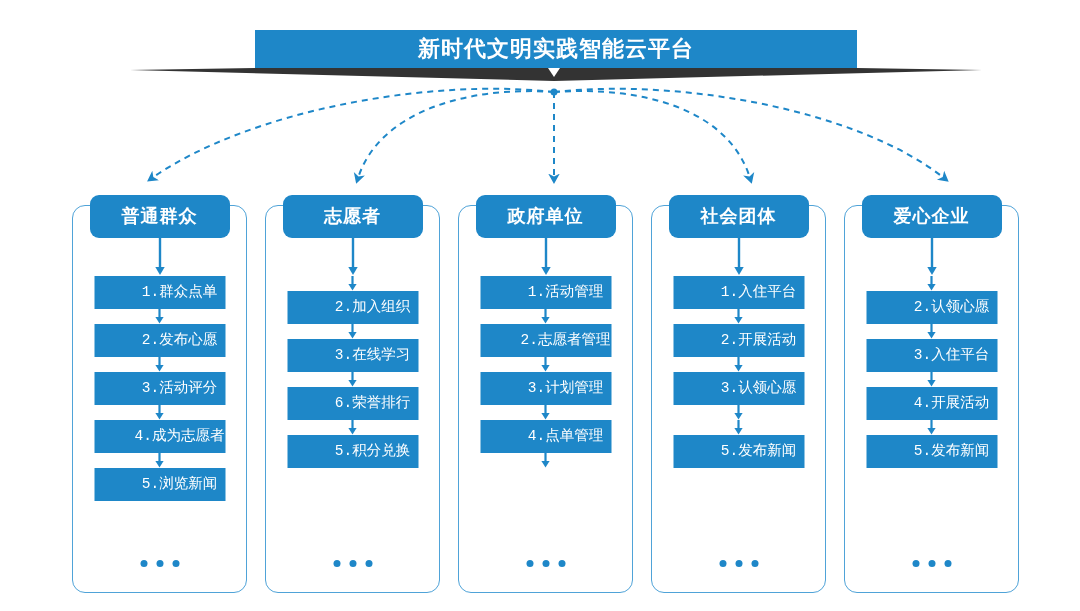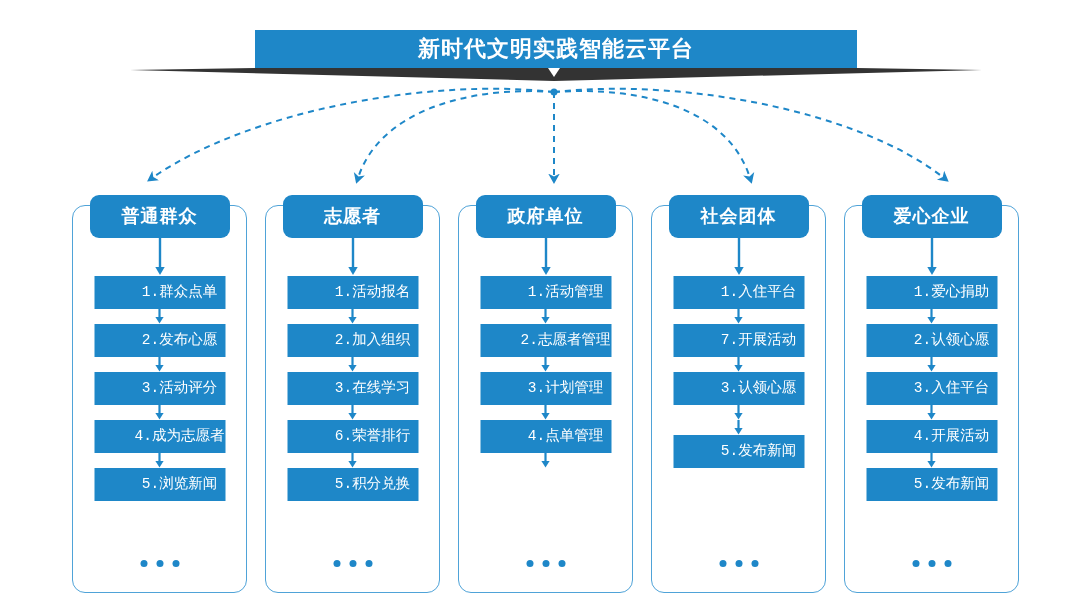--- a/index.html
+++ b/index.html
@@ -161,23 +161,20 @@
   <div class="col" style="left:265px">
       <div class="col-frame"></div>
       <div class="col-head">
         <span>志愿者</span>
       </div>
       <svg class="head-arrow" viewBox="0 0 13 38">
         <line x1="6.5" y1="0" x2="6.5" y2="30" stroke="#1e87c8" stroke-width="2.4"></line>
         <polygon points="1.8,29 11.2,29 6.5,37" fill="#1e87c8"></polygon>
       </svg>
       <div class="col-items">
-        <div class="item">
-          <span>1.活动报名</span>
-        </div>
         <div class="gap">
           <svg class="arrow" viewBox="0 0 11 15">
             <line x1="5.5" y1="0" x2="5.5" y2="9" stroke="#1e87c8" stroke-width="2.2"></line>
             <polygon points="1.4,8 9.6,8 5.5,14.5" fill="#1e87c8"></polygon>
           </svg>
         </div>
         <div class="item">
           <span>2.加入组织</span>
         </div>
         <div class="gap">
@@ -280,21 +277,21 @@
         <div class="item">
           <span>1.入住平台</span>
         </div>
         <div class="gap">
           <svg class="arrow" viewBox="0 0 11 15">
             <line x1="5.5" y1="0" x2="5.5" y2="9" stroke="#1e87c8" stroke-width="2.2"></line>
             <polygon points="1.4,8 9.6,8 5.5,14.5" fill="#1e87c8"></polygon>
           </svg>
         </div>
         <div class="item">
-          <span>7.开展活动</span>
+          <span>2.开展活动</span>
         </div>
         <div class="gap">
           <svg class="arrow" viewBox="0 0 11 15">
             <line x1="5.5" y1="0" x2="5.5" y2="9" stroke="#1e87c8" stroke-width="2.2"></line>
             <polygon points="1.4,8 9.6,8 5.5,14.5" fill="#1e87c8"></polygon>
           </svg>
         </div>
         <div class="item">
           <span>3.认领心愿</span>
         </div>
@@ -323,23 +320,20 @@
   <div class="col" style="left:844px">
       <div class="col-frame"></div>
       <div class="col-head">
         <span>爱心企业</span>
       </div>
       <svg class="head-arrow" viewBox="0 0 13 38">
         <line x1="6.5" y1="0" x2="6.5" y2="30" stroke="#1e87c8" stroke-width="2.4"></line>
         <polygon points="1.8,29 11.2,29 6.5,37" fill="#1e87c8"></polygon>
       </svg>
       <div class="col-items">
-        <div class="item">
-          <span>1.爱心捐助</span>
-        </div>
         <div class="gap">
           <svg class="arrow" viewBox="0 0 11 15">
             <line x1="5.5" y1="0" x2="5.5" y2="9" stroke="#1e87c8" stroke-width="2.2"></line>
             <polygon points="1.4,8 9.6,8 5.5,14.5" fill="#1e87c8"></polygon>
           </svg>
         </div>
         <div class="item">
           <span>2.认领心愿</span>
         </div>
         <div class="gap">

